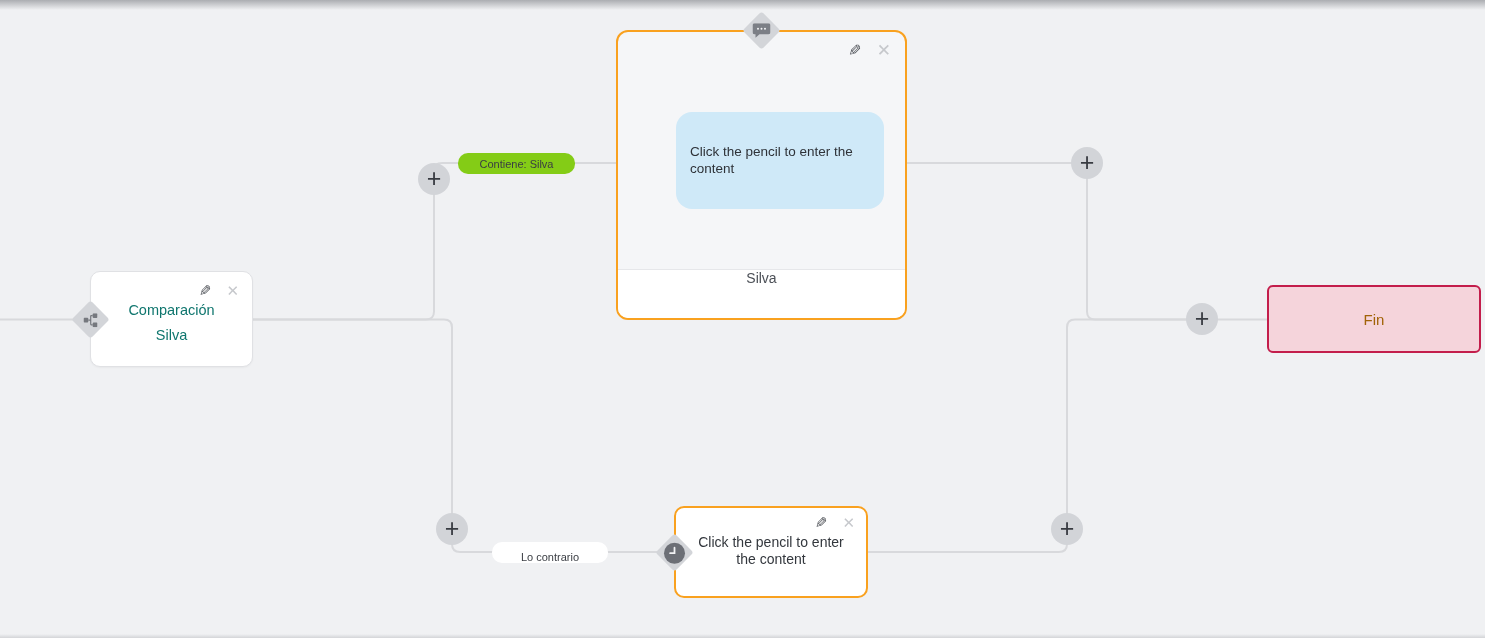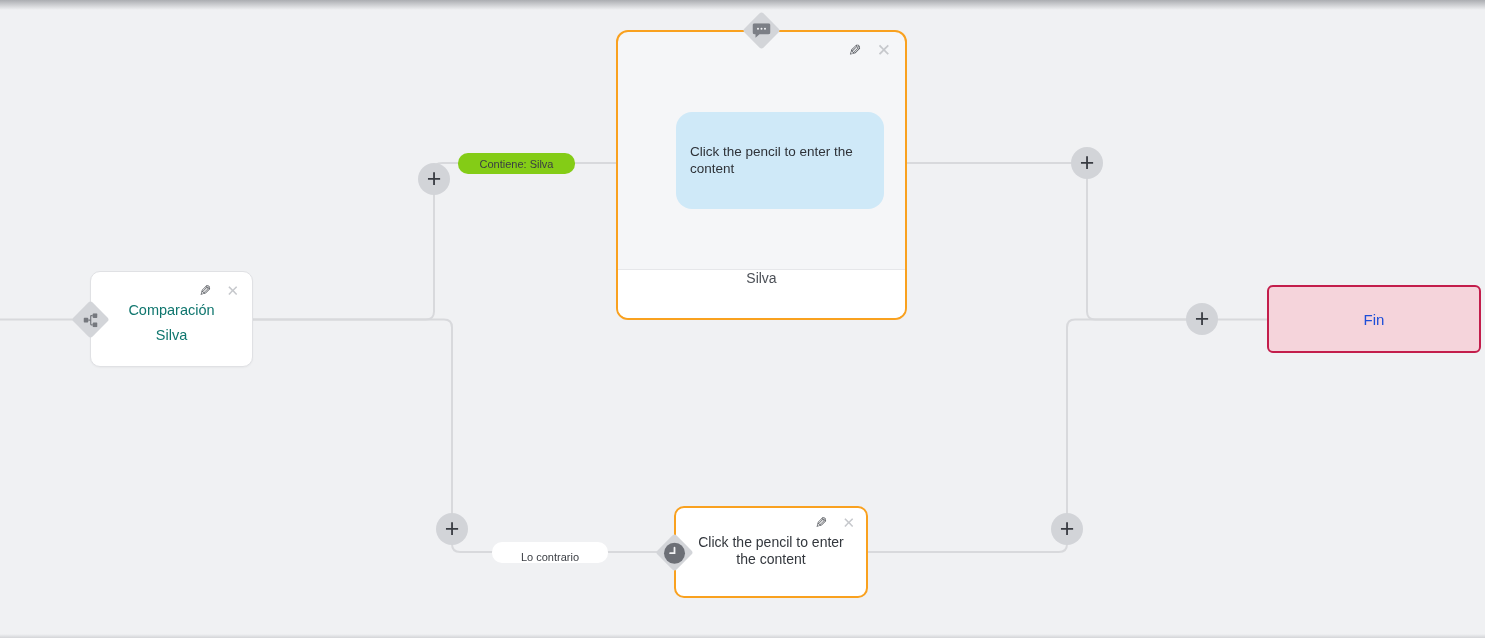--- a/index.html
+++ b/index.html
@@ -59,21 +59,21 @@
     border:2px solid #f9a11f;border-radius:10px;cursor:pointer;}
   .node-action .icon-row{top:7px;right:11px;}
   .node-action .action-text{margin-top:26px;padding:0 12px;text-align:center;font-size:14px;
     line-height:17px;color:#33373d;}
   .node-action .diamond{left:-15px;top:31px;}
   .clock-badge{width:22px;height:22px;}
 
   
   .node-end{left:1267px;top:285px;width:214px;height:68px;background:#f5d4db;
     border:2px solid #c31d4b;border-radius:6px;display:flex;align-items:center;
-    justify-content:center;font-size:15px;color:#1d4ed8;cursor:pointer;}
+    justify-content:center;font-size:15px;color:#a16207;cursor:pointer;}
 </style>
 </head>
 <body>
 
 <div class="canvas">
 
   <svg class="edge-svg" width="1485" height="638">
     <g fill="none" stroke="#d8d9dc" stroke-width="2">
       <path d="M 0 319.5 H 80"></path>
       <path d="M 253 319.5 H 426 Q 434 319.5 434 311.5 V 171 Q 434 163 442 163 H 618"></path>

